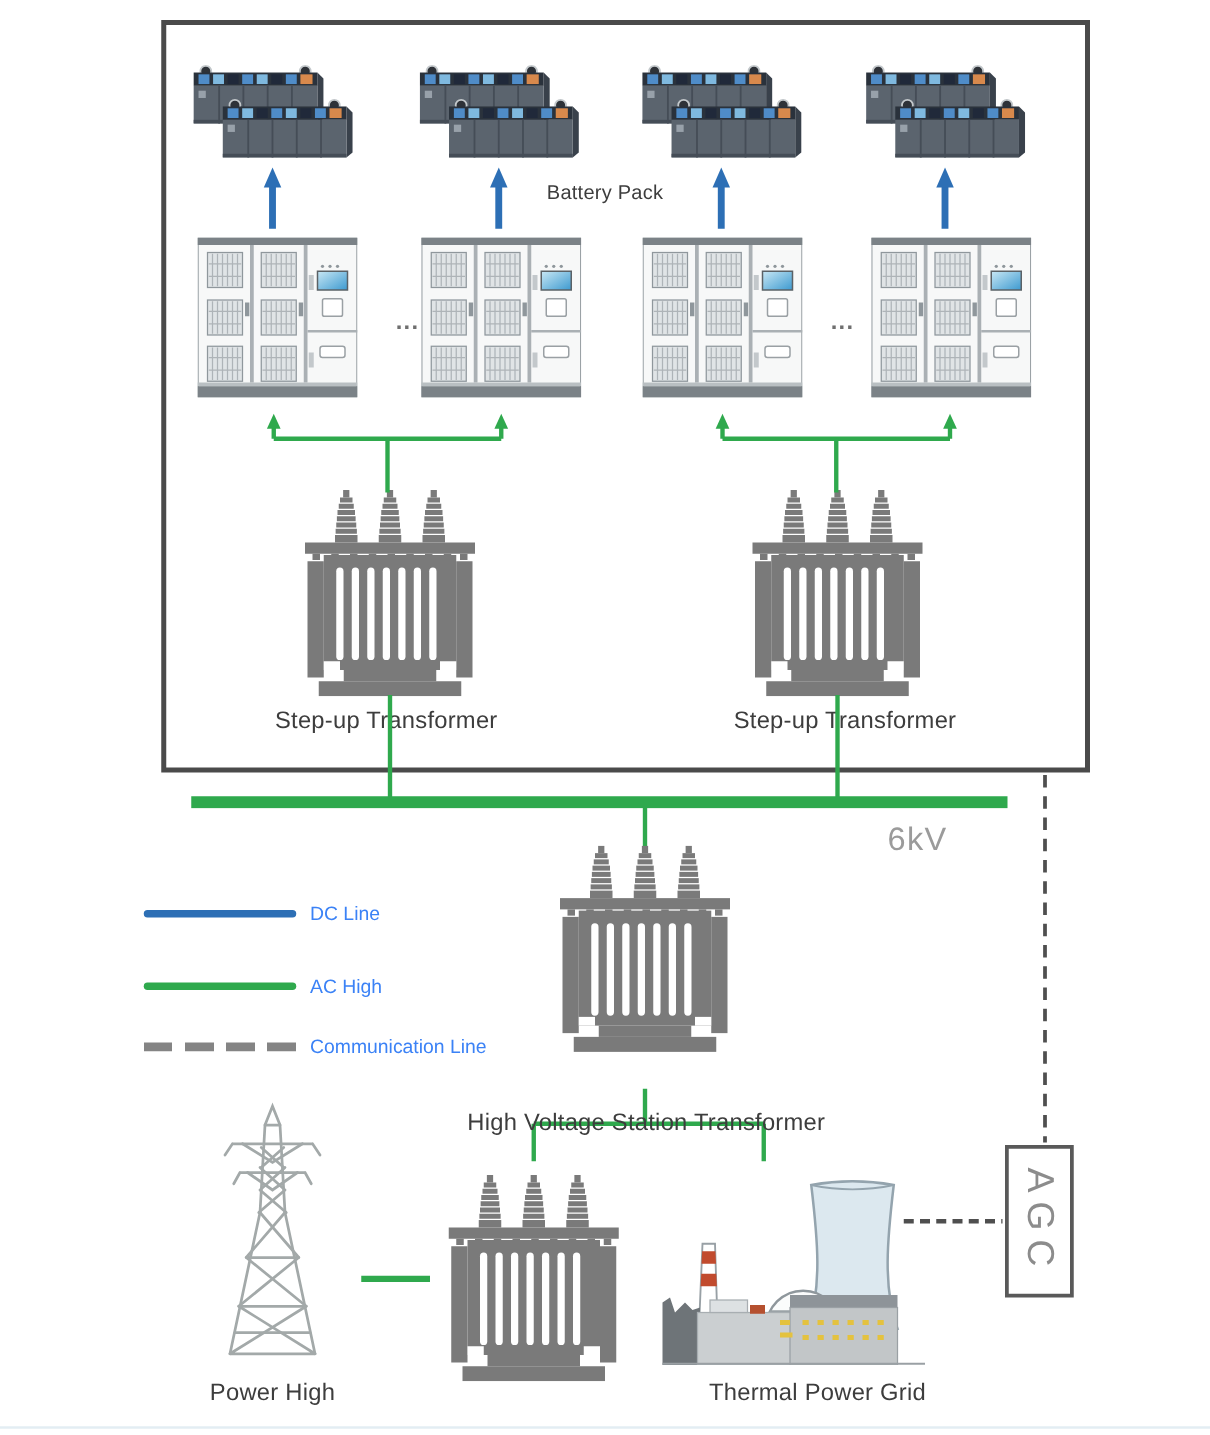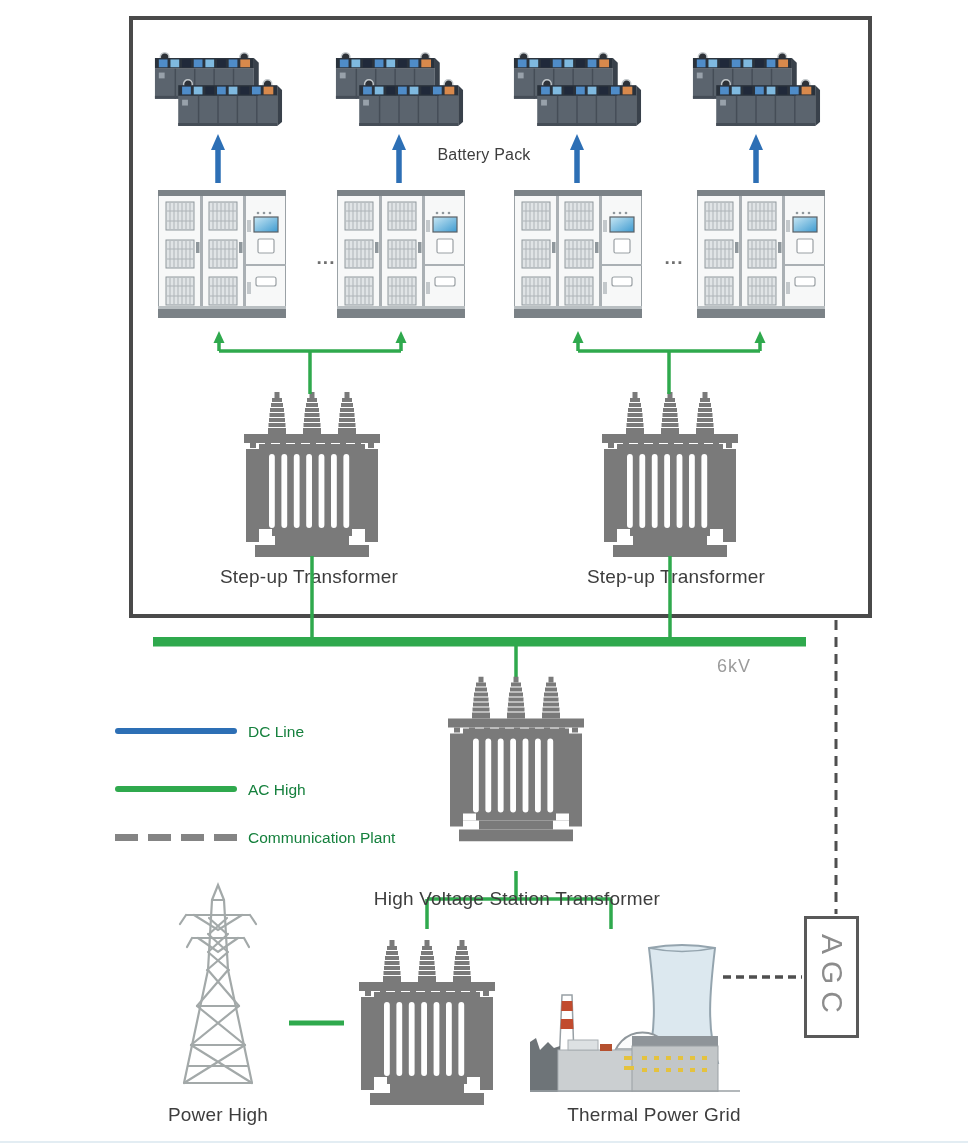--- a/index.html
+++ b/index.html
@@ -9,28 +9,28 @@
   }
   .label{
     position:absolute;font-size:19px;color:#3d3d3d;white-space:nowrap;
     transform:translateX(-50%);letter-spacing:.2px;
   }
   .bess-box{
     position:absolute;left:129px;top:16px;width:743px;height:602px;
     border:4px solid #4a4a4a;box-sizing:border-box;background:transparent;
   }
   .bus-voltage{
-    position:absolute;font-size:18px;color:#9b9b9b;transform:translateX(-50%);
+    position:absolute;font-size:26px;color:#9b9b9b;transform:translateX(-50%);
     letter-spacing:1px;
   }
   .ellipsis{
     position:absolute;font-size:19px;font-weight:700;color:#6f6f6f;
     transform:translate(-50%,-50%);letter-spacing:1px;
   }
-  .legend-label{position:absolute;font-size:15.5px;color:#15803d;white-space:nowrap;}
+  .legend-label{position:absolute;font-size:15.5px;color:#3b82f6;white-space:nowrap;}
   .swatch{position:absolute;width:122px;height:6px;border-radius:3px;}
   .swatch-dc{background:#2d6fb5;}
   .swatch-ac{background:#2fa94d;}
   .swatch-comm{
     background:repeating-linear-gradient(90deg,#848484 0 23px,transparent 23px 33px);
     height:7px;border-radius:0;
   }
   .agc-box{
     position:absolute;left:804px;top:916px;width:55px;height:122px;
     border:3.5px solid #595959;box-sizing:border-box;background:#ffffff;
@@ -246,21 +246,21 @@
   </svg>
 
   <div class="bus-voltage" style="left:734px;top:656px">6kV</div>
 
   <div>
     <div class="swatch swatch-dc" style="left:115px;top:728px"></div>
     <div class="legend-label" style="left:248px;top:723px">DC Line</div>
     <div class="swatch swatch-ac" style="left:115px;top:786px"></div>
     <div class="legend-label" style="left:248px;top:781px">AC High</div>
     <div class="swatch swatch-comm" style="left:115px;top:834px"></div>
-    <div class="legend-label" style="left:248px;top:829px">Communication Plant</div>
+    <div class="legend-label" style="left:248px;top:829px">Communication Line</div>
   </div>
 
   <svg class="icon" style="left:446px;top:675px" width="140" height="168" viewBox="0 0 140 165">
       <use href="#transformer"></use>
     </svg>
   <div class="label" style="left:517px;top:888px">High Voltage Station Transformer</div>
 
   <svg class="icon" style="left:158px;top:878px" width="120" height="215" viewBox="0 0 120 215">
     <g stroke="#a3a9a9" stroke-width="2.2" fill="none" stroke-linecap="round">
       <path d="M54,22 L60,7 L66,22 M54,22 H66"></path>

